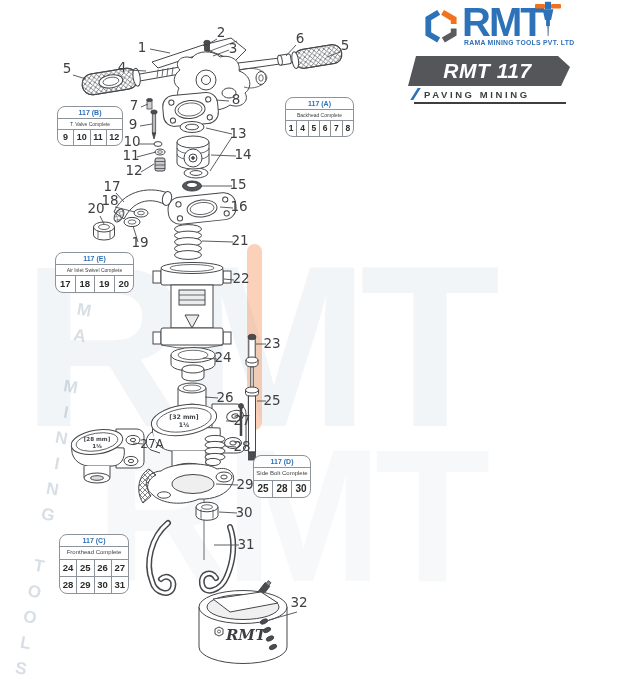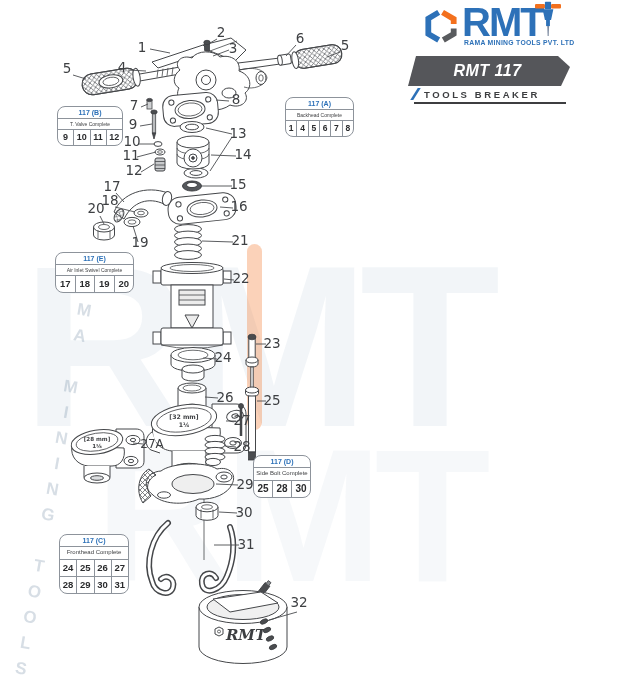--- a/index.html
+++ b/index.html
@@ -19,21 +19,21 @@
 
   
   .hdr{position:absolute;z-index:3;}
   .logo-text{left:462px;top:2px;font-size:40px;font-weight:800;color:#2d71b8;line-height:1;
              letter-spacing:-2px;}
   .company{left:464px;top:39px;font-size:6.8px;font-weight:bold;color:#2d71b8;letter-spacing:0.3px;
            white-space:nowrap;}
   .banner{left:405px;top:56px;width:165px;height:30px;background:#55565a;
           clip-path:polygon(11px 0,153px 0,165px 11px,156px 30px,3px 30px);
           display:flex;align-items:center;justify-content:center;}
-  .banner-text{color:#fff;font-weight:bold;font-style:italic;font-size:16px;letter-spacing:0.5px;
+  .banner-text{color:#fff;font-weight:bold;font-style:italic;font-size:21px;letter-spacing:0.5px;
           white-space:nowrap;}
   .tagline{left:414px;top:88px;width:152px;border-bottom:2px solid #3d3e40;padding-bottom:2px;
           display:flex;align-items:center;gap:7px;}
   .slash{width:3px;height:12px;background:#2d71b8;transform:skewX(-32deg);flex:0 0 auto;}
   .tagline-text{font-size:9.5px;font-weight:bold;color:#3d3e40;letter-spacing:2.6px;white-space:nowrap;}
 
   
   .ptable{position:absolute;z-index:2;background:#fff;border:1.4px solid #8d939b;border-radius:8px;
           overflow:hidden;text-align:center;}
   .ptable .tt{color:#2d71b8;font-weight:bold;font-size:7px;padding:2px 1px;
@@ -87,21 +87,21 @@
   <polygon points="10,10 24,10 21,24 13,24" fill="#2d71b8"></polygon>
   <rect x="14.5" y="24" width="5" height="8" fill="#2d71b8"></rect>
   <polygon points="16,32 18.4,32 17.9,45 16.5,45" fill="#7c8aa0"></polygon>
 </svg>
 <div class="hdr company">RAMA MINING TOOLS PVT. LTD</div>
 <div class="hdr banner">
   <span class="banner-text">RMT 117</span>
 </div>
 <div class="hdr tagline">
   <span class="slash"></span>
-  <span class="tagline-text">TOOLS BREAKER</span>
+  <span class="tagline-text">PAVING MINING</span>
 </div>
 
 <svg id="diagram" width="619" height="679" viewBox="0 0 619 679">
   <defs>
     <pattern id="xh" width="5" height="5" patternUnits="userSpaceOnUse">
       <path d="M0,5 L5,0 M0,0 L5,5" stroke="#63666a" stroke-width="0.8" fill="none"></path>
     </pattern>
   </defs>
 
   <g>

